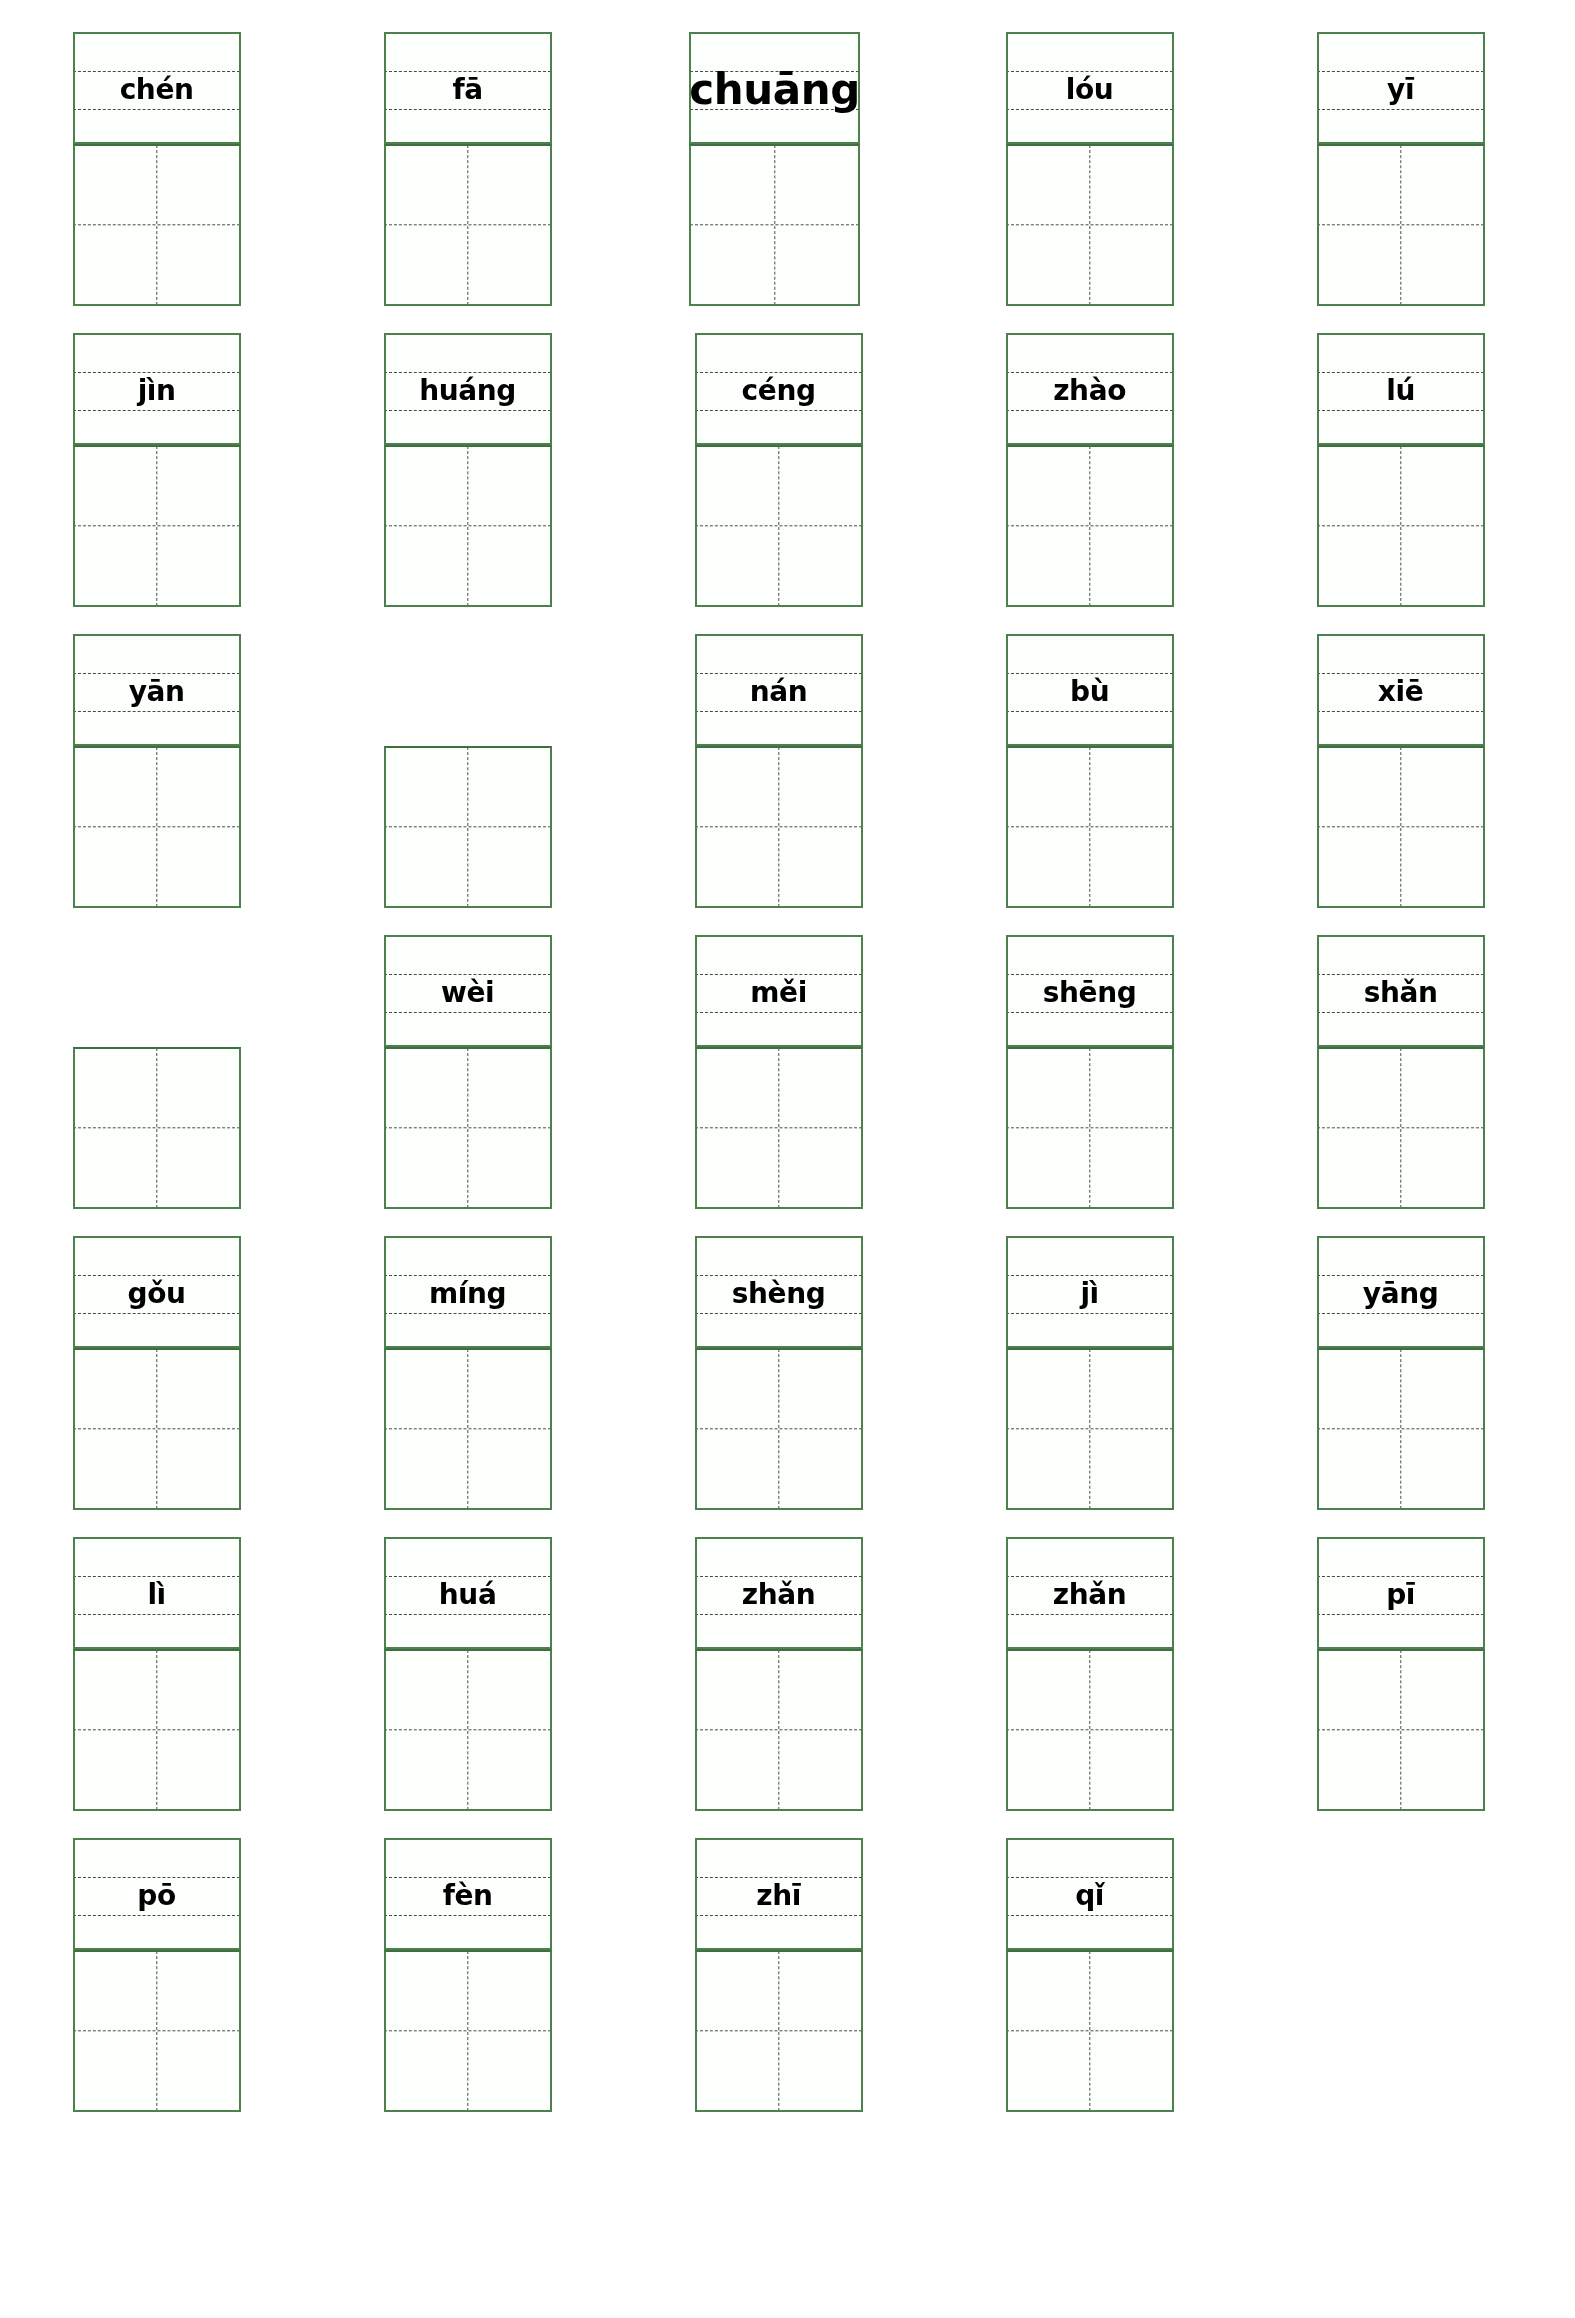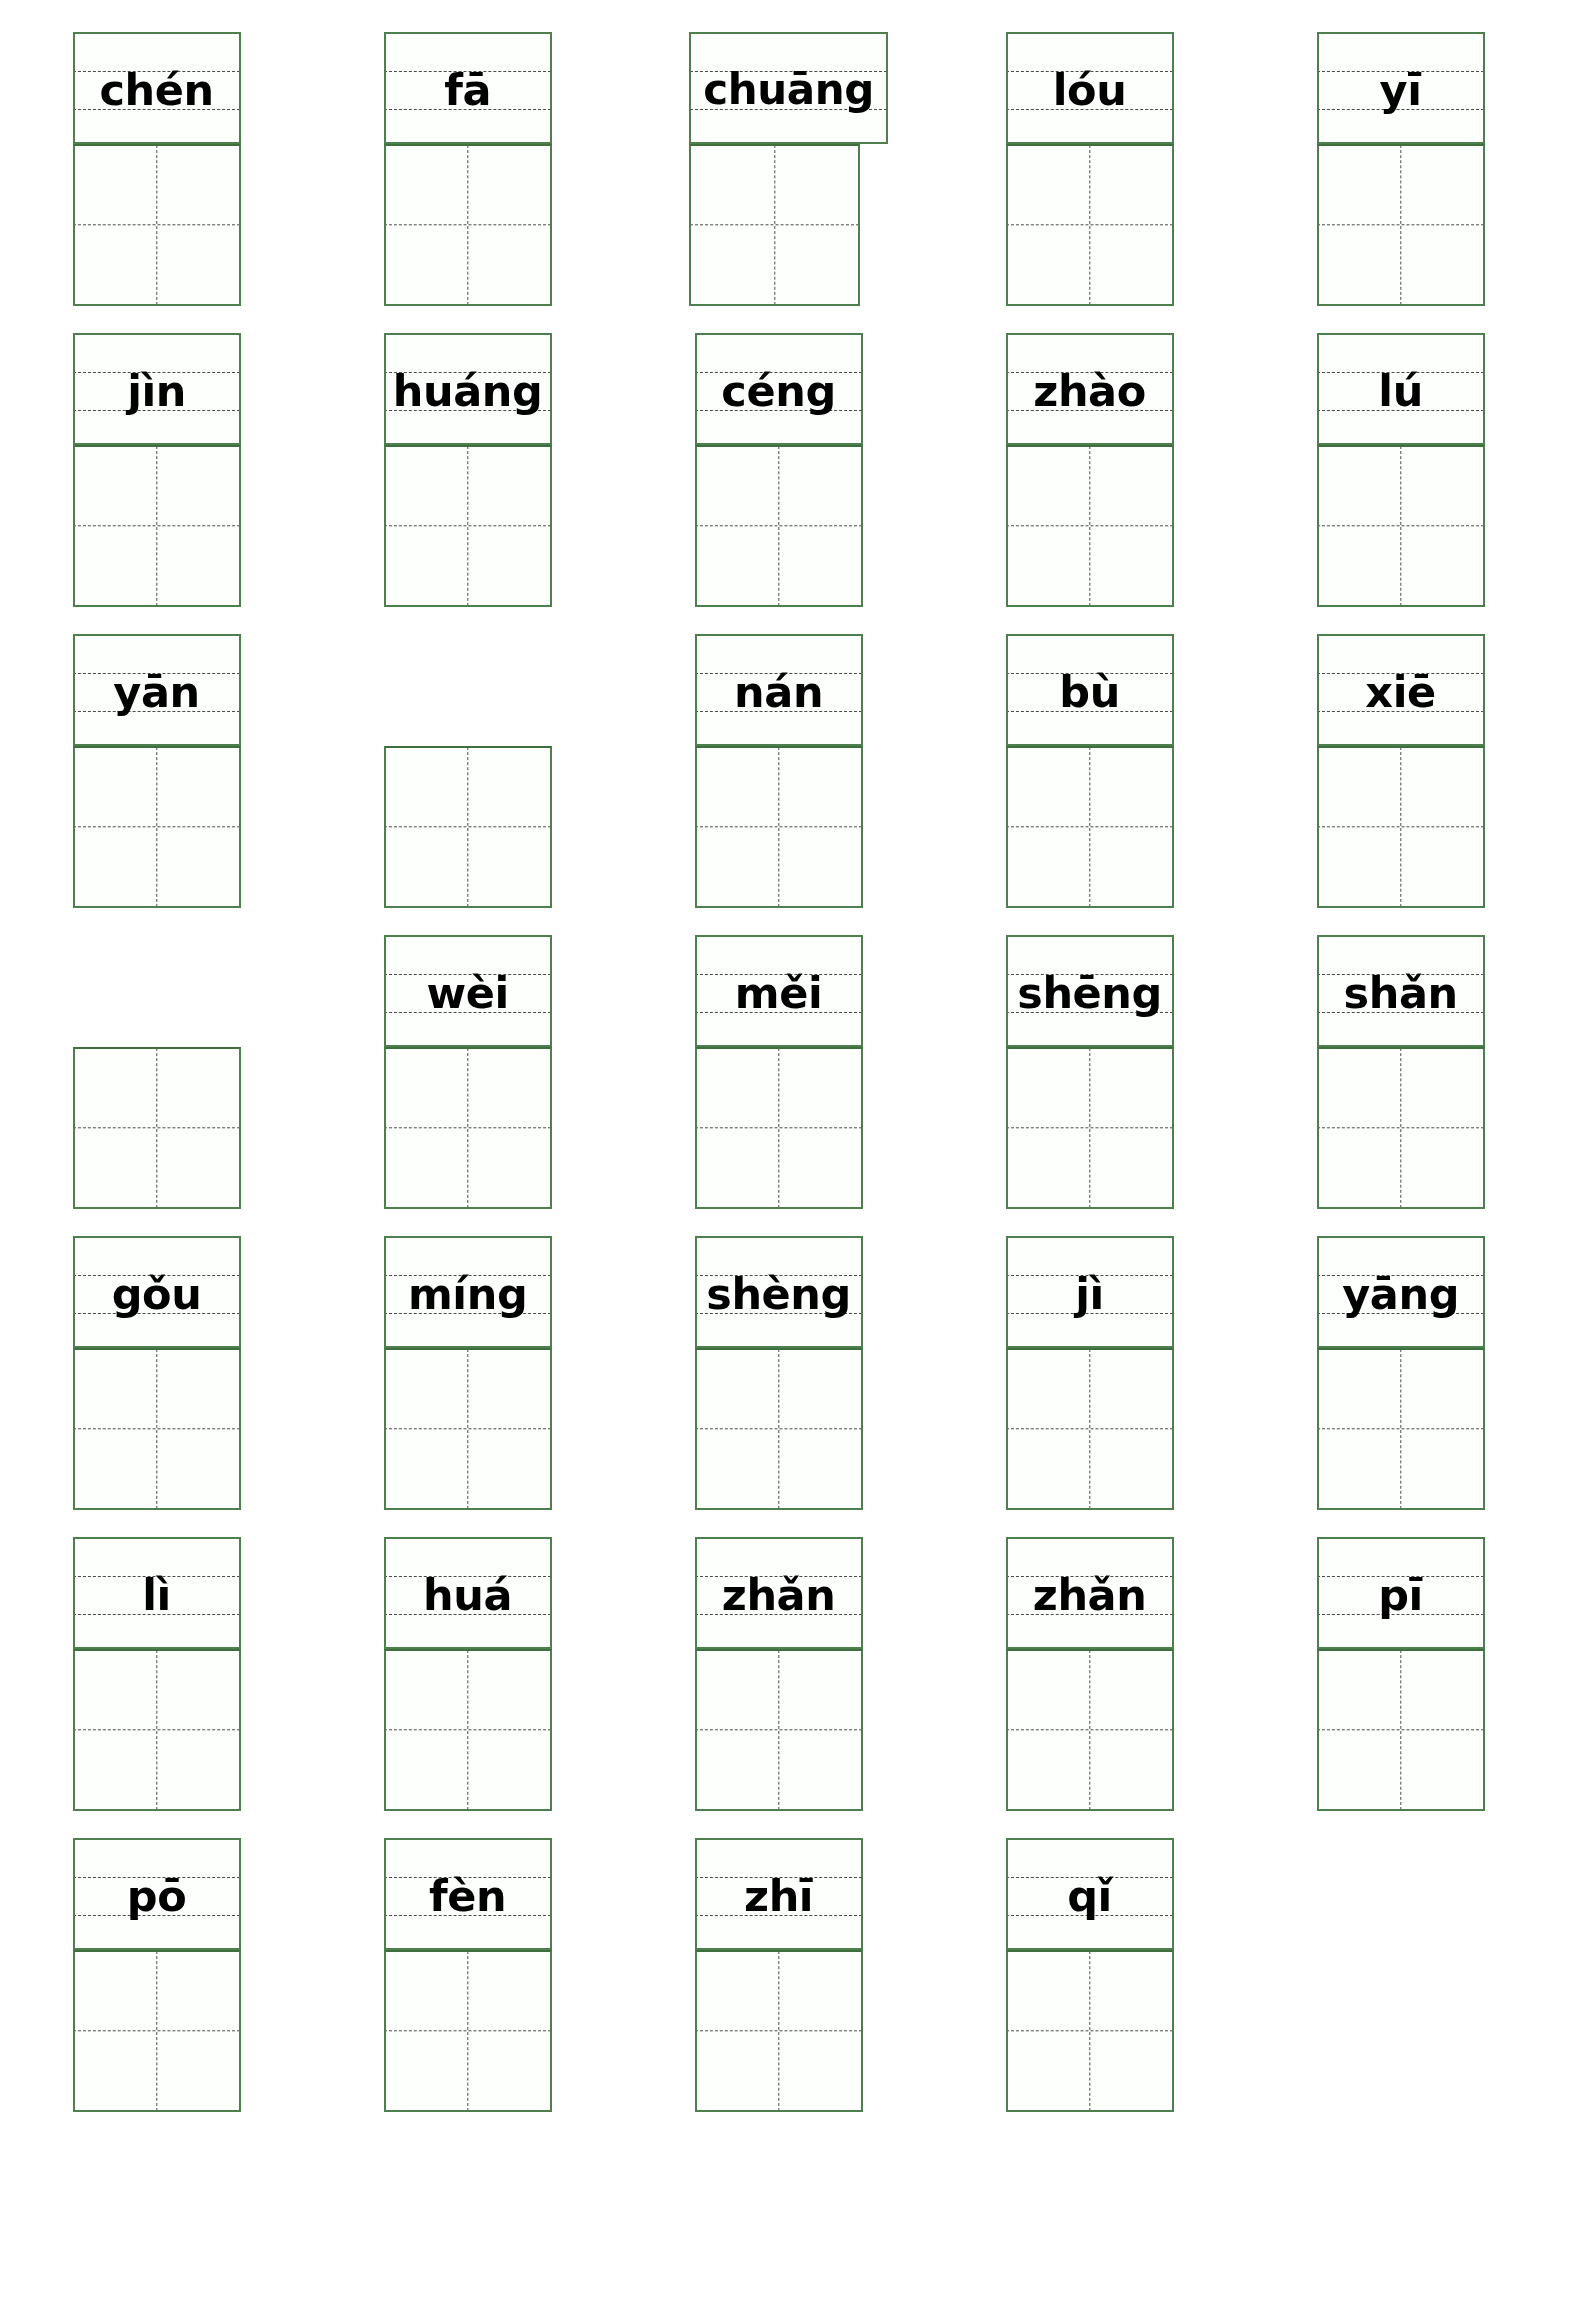--- a/index.html
+++ b/index.html
@@ -39,21 +39,21 @@
   .pinyin-box {
     position: absolute;
     left: 5.6px;
     top: 0;
     width: 168px;
     height: 112px;
     border: 2.1px solid #4e7f4e;
     background: #fdfffd;
     overflow: hidden;
   }
-  .cell.wide .pinyin-box { width: 199px; left: 0px; }
+  .cell.wide .pinyin-box { width: 171px; left: 0px; }
 
   
   .guide {
     position: absolute;
     left: -1.4px;
     right: -1.4px;
     height: 0;
     border-top: 1.4px dashed #4a4a4a;
   }
   .guide.g1 { top: 37px; }
@@ -62,21 +62,21 @@
   .pinyin-text {
     position: absolute;
     left: 0;
     right: 0;
     top: 0;
     height: 112px;
     display: flex;
     align-items: center;
     justify-content: center;
     font-family: "DejaVu Sans", sans-serif;
-    font-size: 43px;
+    font-size: 28px;
     font-weight: 700;
     line-height: 1;
     color: #000000;
     letter-spacing: -0.4px;
     white-space: nowrap;
   }
   .cell.wide .pinyin-text { font-size: 42px; }
 
   
   .char-box {

